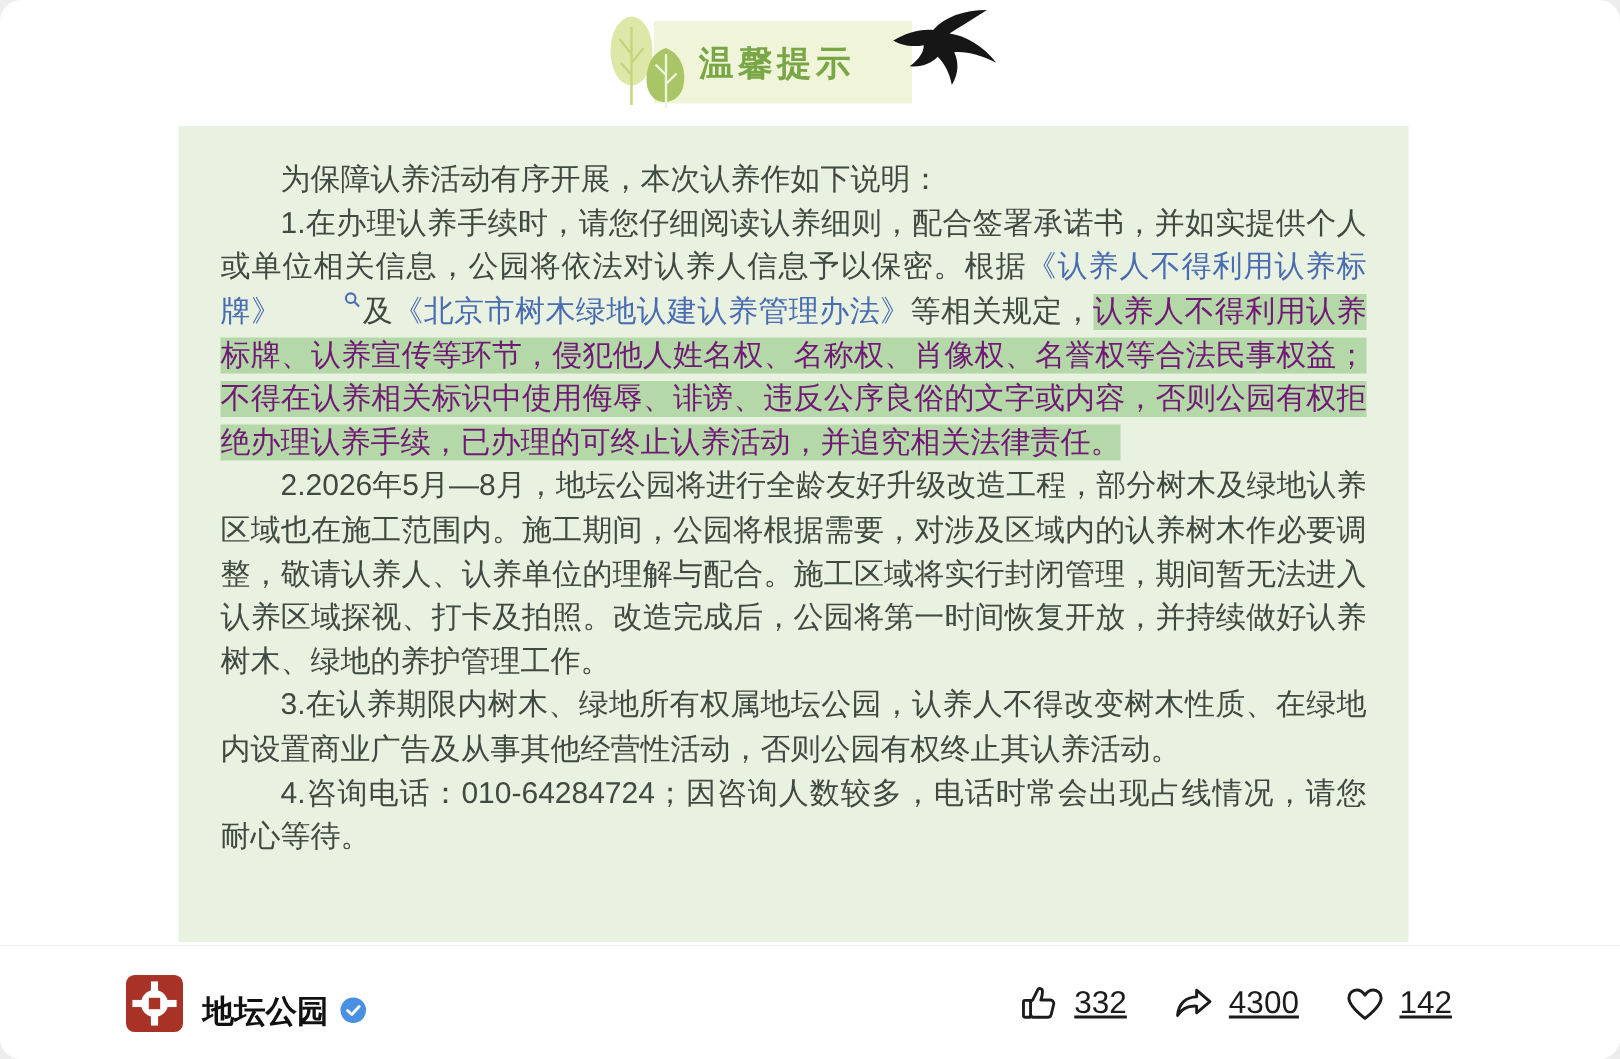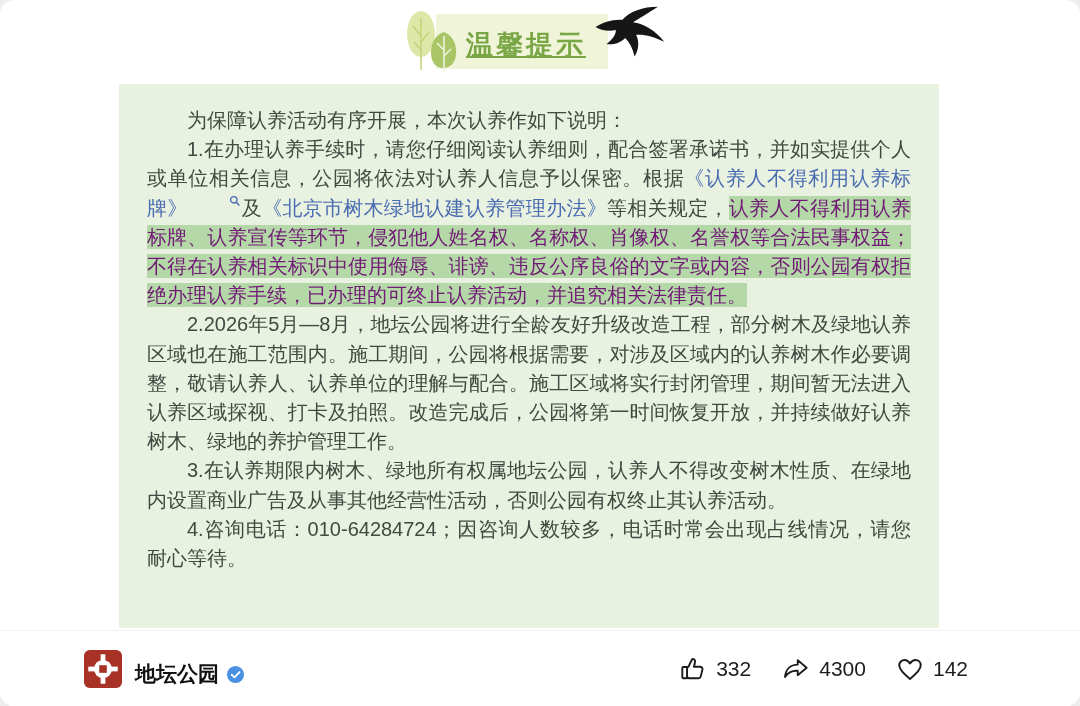--- a/index.html
+++ b/index.html
@@ -5,22 +5,22 @@
   html,body{margin:0;padding:0;background:#ededed;}
   .page{
     width:1080px;height:706px;background:#ffffff;border-radius:14px;
     position:relative;overflow:hidden;margin:0 auto;
     font-family:"Liberation Sans","DejaVu Sans",sans-serif;
   }
   
   .banner-area{position:absolute;left:50%;top:6px;transform:translateX(-50%);width:272px;height:70px;}
   .banner-bg{position:absolute;left:32px;top:8px;width:172px;height:55px;background:#f0f4d9;}
   .banner-title{
-    position:absolute;left:62px;top:21px;font-size:27px;font-weight:bold;
-    color:#7aa746;letter-spacing:3px;white-space:nowrap;text-decoration:underline;
+    position:absolute;left:62px;top:21px;font-size:23px;font-weight:bold;
+    color:#7aa746;letter-spacing:3px;white-space:nowrap;
   }
   .trees{position:absolute;left:0;top:2px;z-index:2;}
   .swallow{position:absolute;left:190px;top:0;}
   
   .card{
     position:absolute;left:119px;top:84px;width:820px;height:544px;
     background:#e9f1e1;box-sizing:border-box;padding:22px 28px;
   }
   .card p{
     margin:0;text-align:justify;text-indent:2em;
@@ -34,21 +34,21 @@
   .footer{
     position:absolute;left:0;bottom:0;width:100%;height:75px;background:#ffffff;
     box-sizing:border-box;display:flex;align-items:center;justify-content:space-between;
     padding:0 112px 0 84px;
   }
   .account{display:flex;align-items:flex-end;gap:13px;cursor:pointer;}
   .avatar{width:38px;height:38px;flex:0 0 auto;}
   .account-name{font-size:21px;font-weight:bold;color:#111;}
   .verified{margin-left:-6px;margin-top:2px;}
   .actions{display:flex;align-items:center;gap:30px;}
-  .action{display:flex;align-items:center;gap:9px;font-size:21px;color:#1c1c1c;cursor:pointer;}
+  .action{display:flex;align-items:center;gap:9px;font-size:21px;color:#1c1c1c;cursor:pointer;text-decoration:underline;}
   .action svg{display:block;}
 </style>
 </head>
 <body>
 
 <div class="page">
 
   <div class="banner-area">
     <div class="banner-bg"></div>
     <span class="trees">

